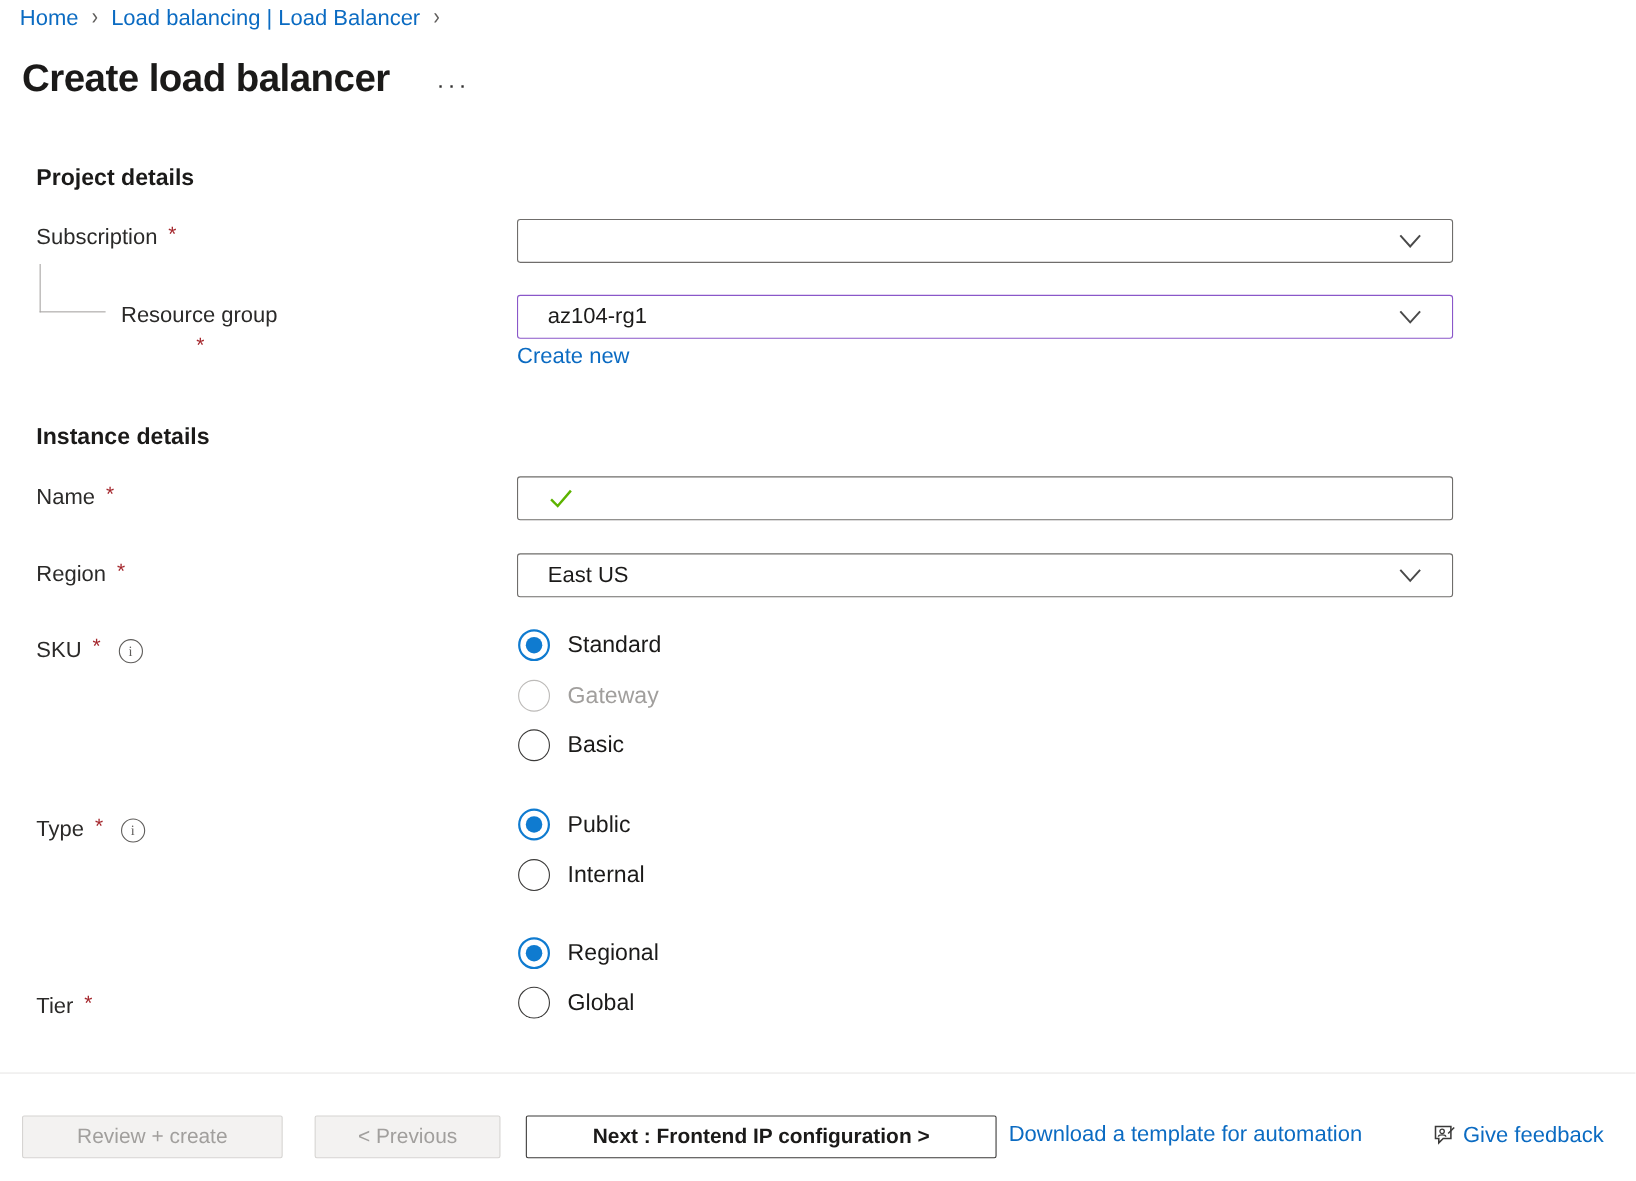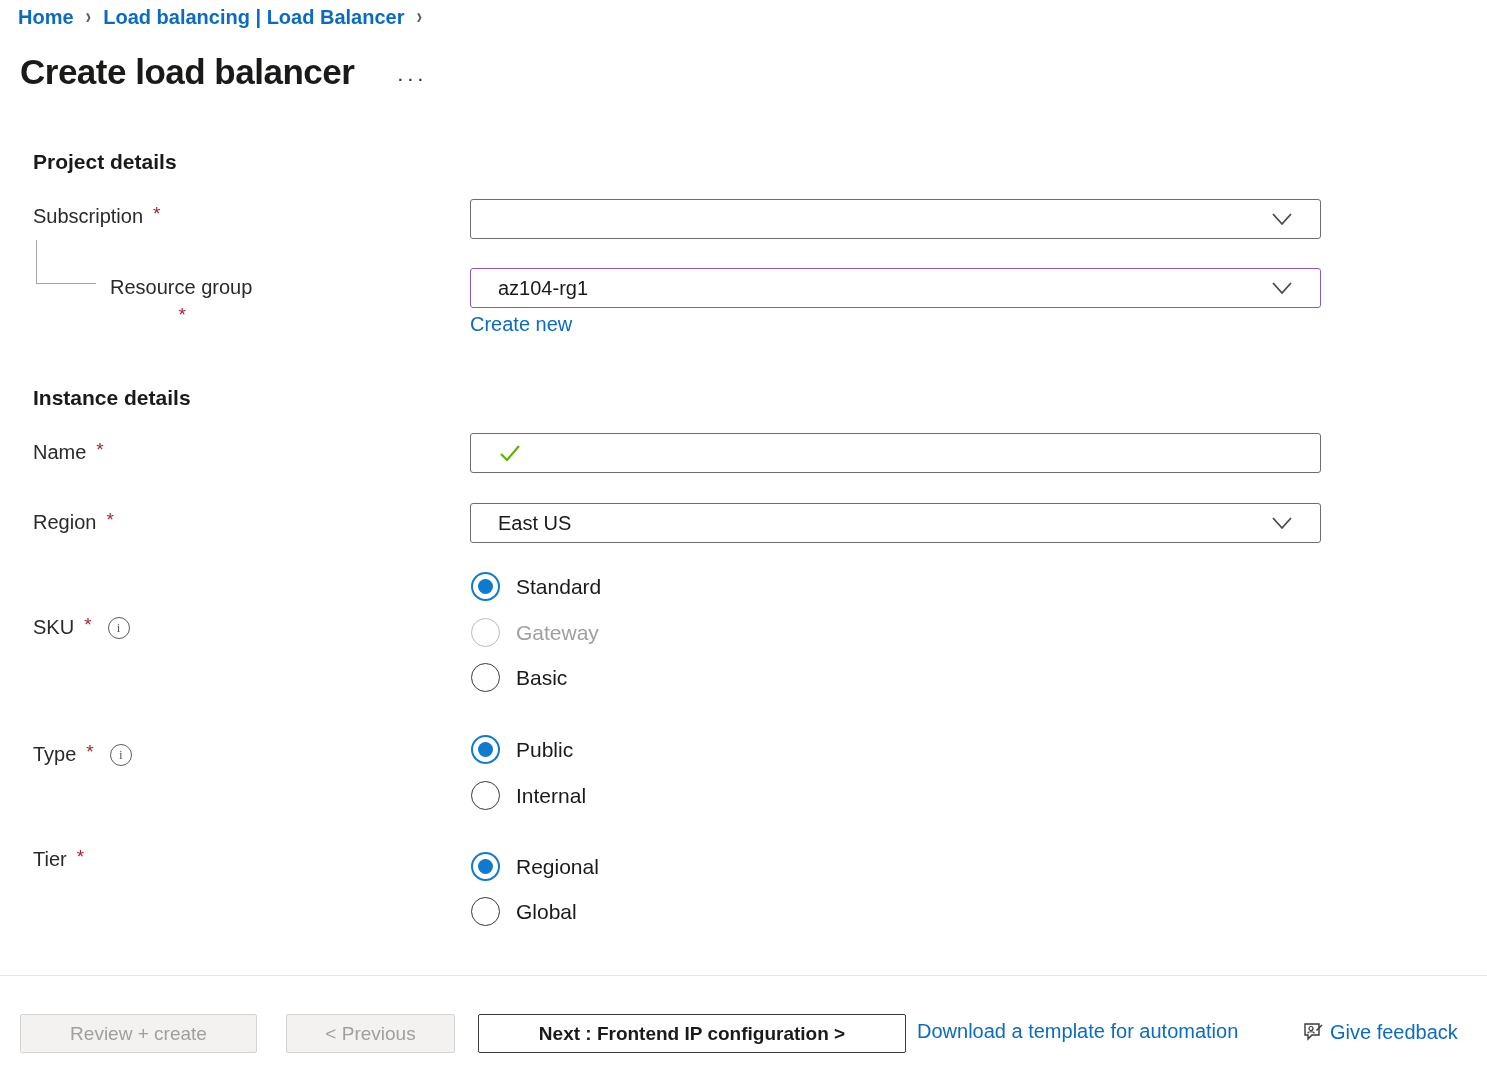--- a/index.html
+++ b/index.html
@@ -7,21 +7,21 @@
   body {
     font-family:"Liberation Sans", sans-serif;
     color:#323130;
     width:1487px; height:1074px;
     position:relative;
     overflow:hidden;
   }
   .canvas { position:absolute; inset:0; width:1487px; height:1074px; }
 
   
-  .breadcrumb { position:absolute; left:18px; top:6px; font-size:20px; display:flex; align-items:center; gap:10px;font-weight:bold; }
+  .breadcrumb { position:absolute; left:18px; top:6px; font-size:20px; display:flex; align-items:flex-start; gap:10px; }
   .crumb-link { color:#0b6bc2; text-decoration:none; cursor:pointer; }
   .crumb-sep { color:#605e5c; font-size:17px; padding:0 2px; transform:scaleY(1.25); display:inline-block; }
 
   
   .title-row { position:absolute; left:20px; top:52px; display:flex; align-items:center; gap:44px; }
   .page-title { font-size:35px; font-weight:700; color:#1b1a19; letter-spacing:-0.5px; }
   .more-dots { font-size:15px; color:#323130; letter-spacing:5px; font-weight:700; cursor:pointer; padding-top:14px; }
 
   
   .section-heading { position:absolute; left:33px; font-size:21px; font-weight:700; color:#1b1a19; }
@@ -141,21 +141,21 @@
     <span>Region</span>
       <span class="req">*</span>
   </div>
   <div class="field-box" style="top:503px;">
     <span class="value">East US</span>
     <svg class="chev" viewBox="0 0 22 16">
         <polyline points="2,3 11,13 20,3" fill="none" stroke="#4a4a4a" stroke-width="1.8"></polyline>
       </svg>
   </div>
 
-  <div class="field-label" style="left:33px; top:616px;">
+  <div class="field-label" style="left:33px; top:580px;">
     <span>SKU</span>
       <span class="req">*</span>
     <i class="info-icon">i</i>
   </div>
   <div class="radio-row" style="top:572px;">
     <span class="radio selected"></span>
     <span class="radio-label">Standard</span>
   </div>
   <div class="radio-row" style="top:618px;">
     <span class="radio disabled"></span>
@@ -173,21 +173,21 @@
   </div>
   <div class="radio-row" style="top:735px;">
     <span class="radio selected"></span>
     <span class="radio-label">Public</span>
   </div>
   <div class="radio-row" style="top:781px;">
     <span class="radio unselected"></span>
     <span class="radio-label">Internal</span>
   </div>
 
-  <div class="field-label" style="left:33px; top:848px;">
+  <div class="field-label" style="left:33px; top:904px;">
     <span>Tier</span>
       <span class="req">*</span>
   </div>
   <div class="radio-row" style="top:852px;">
     <span class="radio selected"></span>
     <span class="radio-label">Regional</span>
   </div>
   <div class="radio-row" style="top:897px;">
     <span class="radio unselected"></span>
     <span class="radio-label">Global</span>

